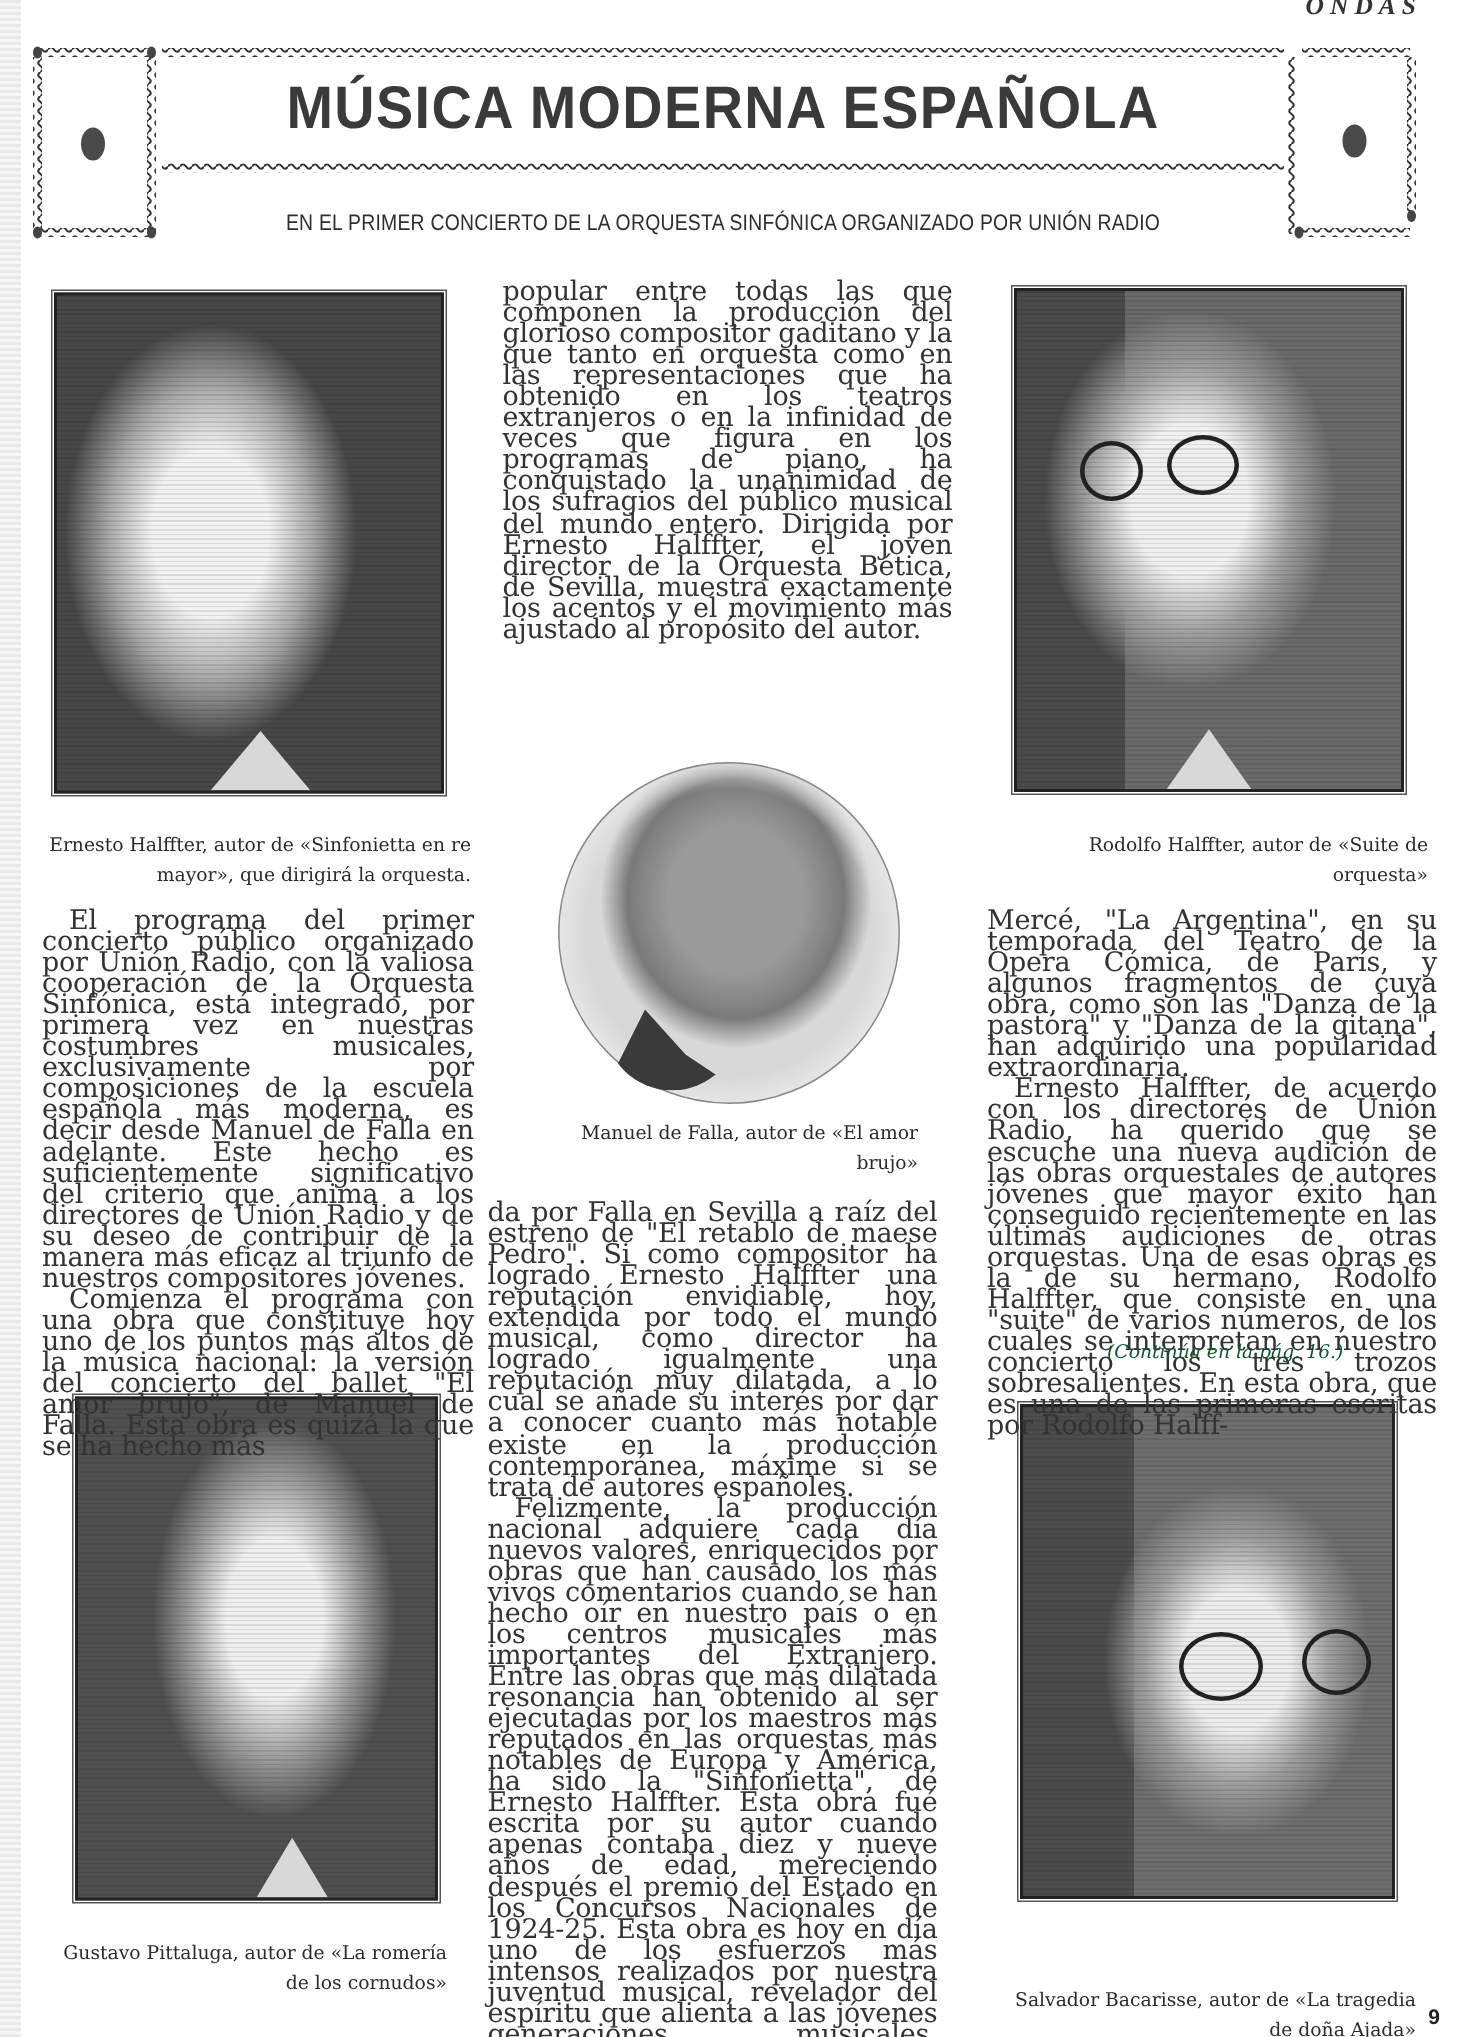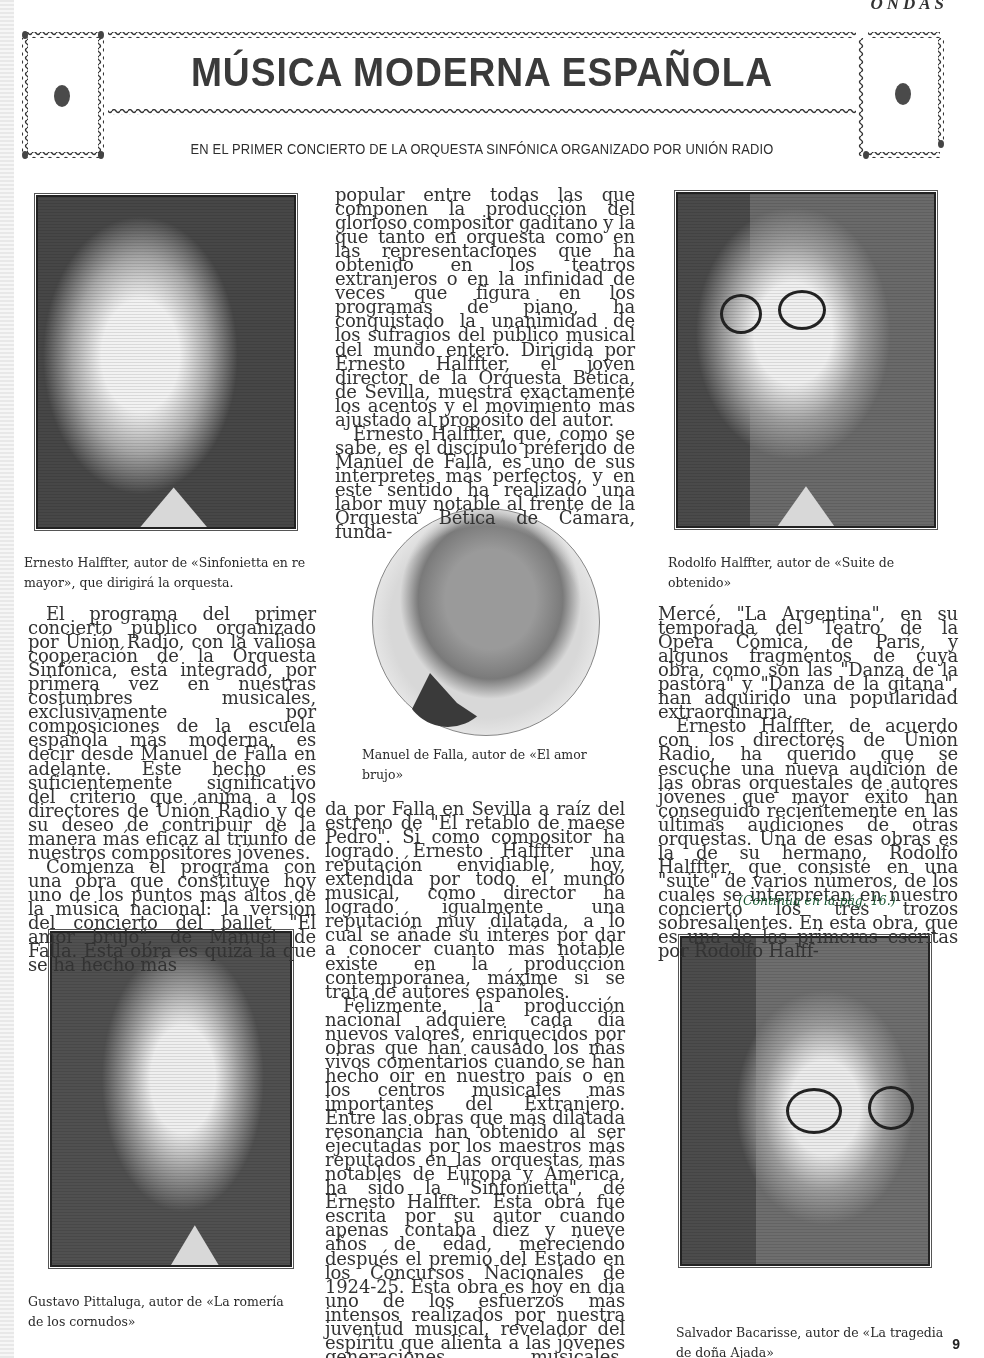--- a/index.html
+++ b/index.html
@@ -47,21 +47,21 @@
     .medallion { position: absolute; left: 372px; top: 508px; width: 228px; height: 228px; border-radius: 50%;
       border: 1px solid #888;
       background:
         radial-gradient(circle at 50% 50%, transparent 0 60%, #eaeaea 75%, #f5f5f5 100%),
         radial-gradient(ellipse 40% 44% at 52% 40%, #9a9a9a 0 50%, #7a7a7a 80%, transparent 100%),
         #d8d8d8; }
     .medallion .coat { position: absolute; left: 30px; bottom: 8px; width: 90px; height: 60px; background: #3a3a3a;
       clip-path: polygon(0 100%, 30% 10%, 60% 60%, 100% 100%); border-radius: 0 0 60px 60px; }
 
     
-    .caption { position: absolute; text-align: left; font-family: "DejaVu Serif", serif; font-size: 12.5px;
+    .caption { position: absolute; text-align: right; font-family: "DejaVu Serif", serif; font-size: 12.5px;
       line-height: 20px; color: #2a2a2a; }
 
     
     .col { position: absolute; font-family: "DejaVu Serif", serif; font-size: 18px; line-height: 14.05px;
       color: #333; text-align: justify; hyphens: manual; letter-spacing: -0.15px; }
     .col p { text-indent: 18px; }
     .col p.noindent { text-indent: 0; }
     .cont { position: absolute; font-family: "DejaVu Serif", serif; font-style: italic; font-size: 12.5px; color: #14532d; }
     .page-num { position: absolute; right: 24px; top: 1336px; font-family: "Liberation Sans", sans-serif;
       font-weight: bold; font-size: 14px; color: #222; }
@@ -115,21 +115,21 @@
 <div class="photo p1" style="left:36px;top:195px;width:260px;height:334px;">
   <div class="shirt" style="left:40%;width:26%;"></div>
 </div>
 <div class="caption" style="left:24px;top:553px;width:290px;">Ernesto Halffter, autor de «Sinfonietta en re mayor», que dirigirá la orquesta.</div>
 
 <div class="photo p2" style="left:676px;top:192px;width:260px;height:336px;">
   <div class="glasses" style="left:42px;top:100px;width:42px;height:40px;"></div>
   <div class="glasses" style="left:100px;top:96px;width:48px;height:40px;"></div>
   <div class="shirt"></div>
 </div>
-<div class="caption" style="left:668px;top:553px;width:284px;">Rodolfo Halffter, autor de «Suite de obtenido»</div>
+<div class="caption" style="left:668px;top:553px;width:284px;">Rodolfo Halffter, autor de «Suite de orquesta»</div>
 
 <div class="medallion">
   <div class="coat"></div>
 </div>
 <div class="caption" style="left:362px;top:745px;width:250px;">Manuel de Falla, autor de «El amor brujo»</div>
 
 <div class="photo p3" style="left:50px;top:931px;width:242px;height:336px;">
   <div class="shirt" style="left:50%;width:20%;"></div>
 </div>
 <div class="caption" style="left:28px;top:1292px;width:270px;">Gustavo Pittaluga, autor de «La romería de los cornudos»</div>
@@ -140,21 +140,20 @@
 </div>
 <div class="caption" style="left:676px;top:1323px;width:268px;">Salvador Bacarisse, autor de «La tragedia de doña Ajada»</div>
 
 <div class="col" style="left:28px;top:607px;width:288px;">
   <p>El programa del primer concierto público organizado por Unión Radio, con la valiosa cooperación de la Orquesta Sinfónica, está integrado, por primera vez en nuestras costumbres musicales, exclusivamente por composiciones de la escuela española más moderna, es decir desde Manuel de Falla en adelante. Este hecho es suficientemente significativo del criterio que anima a los directores de Unión Radio y de su deseo de contribuir de la manera más eficaz al triunfo de nuestros compositores jóvenes.</p>
   <p>Comienza el programa con una obra que constituye hoy uno de los puntos más altos de la música nacional: la versión del concierto del ballet "El amor brujo", de Manuel de Falla. Esta obra es quizá la que se ha hecho más</p>
 </div>
 
 <div class="col" style="left:335px;top:188px;width:300px;">
   <p class="noindent">popular entre todas las que componen la producción del glorioso compositor gaditano y la que tanto en orquesta como en las representaciones que ha obtenido en los teatros extranjeros o en la infinidad de veces que figura en los programas de piano, ha conquistado la unanimidad de los sufragios del público musical del mundo entero. Dirigida por Ernesto Halffter, el joven director de la Orquesta Bética, de Sevilla, muestra exactamente los acentos y el movimiento más ajustado al propósito del autor.</p>
-  <p>Ernesto Halffter, que, como se sabe, es el discípulo preferido de Manuel de Falla, es uno de sus intérpretes más perfectos, y en este sentido ha realizado una labor muy notable al frente de la Orquesta Bética de Cámara, funda-</p>
 </div>
 
 <div class="col" style="left:325px;top:802px;width:300px;">
   <p class="noindent">da por Falla en Sevilla a raíz del estreno de "El retablo de maese Pedro". Si como compositor ha logrado Ernesto Halffter una reputación envidiable, hoy, extendida por todo el mundo musical, como director ha logrado igualmente una reputación muy dilatada, a lo cual se añade su interés por dar a conocer cuanto más notable existe en la producción contemporánea, máxime si se trata de autores españoles.</p>
   <p>Felizmente, la producción nacional adquiere cada día nuevos valores, enriquecidos por obras que han causado los más vivos comentarios cuando se han hecho oír en nuestro país o en los centros musicales más importantes del Extranjero. Entre las obras que más dilatada resonancia han obtenido al ser ejecutadas por los maestros más reputados en las orquestas más notables de Europa y América, ha sido la "Sinfonietta", de Ernesto Halffter. Esta obra fué escrita por su autor cuando apenas contaba diez y nueve años de edad, mereciendo después el premio del Estado en los Concursos Nacionales de 1924-25. Esta obra es hoy en día uno de los esfuerzos más intensos realizados por nuestra juventud musical, revelador del espíritu que alienta a las jóvenes generaciones musicales. Posteriormente, Halffter ha escrito otras obras, también muy notables, como su ballet "Sonatina", estrenado por la compañía de Antonia</p>
 </div>
 
 <div class="col" style="left:658px;top:607px;width:300px;">
   <p class="noindent">Mercé, "La Argentina", en su temporada del Teatro de la Opera Cómica, de París, y algunos fragmentos de cuya obra, como son las "Danza de la pastora" y "Danza de la gitana", han adquirido una popularidad extraordinaria.</p>
   <p>Ernesto Halffter, de acuerdo con los directores de Unión Radio, ha querido que se escuche una nueva audición de las obras orquestales de autores jóvenes que mayor éxito han conseguido recientemente en las últimas audiciones de otras orquestas. Una de esas obras es la de su hermano, Rodolfo Halffter, que consiste en una "suite" de varios números, de los cuales se interpretan en nuestro concierto los tres trozos sobresalientes. En esta obra, que es una de las primeras escritas por Rodolfo Halff-</p>

